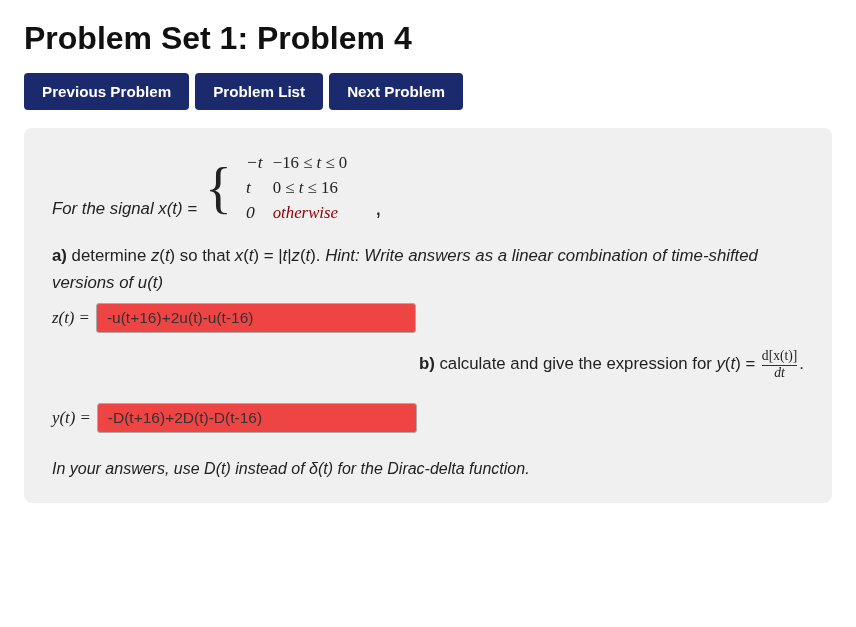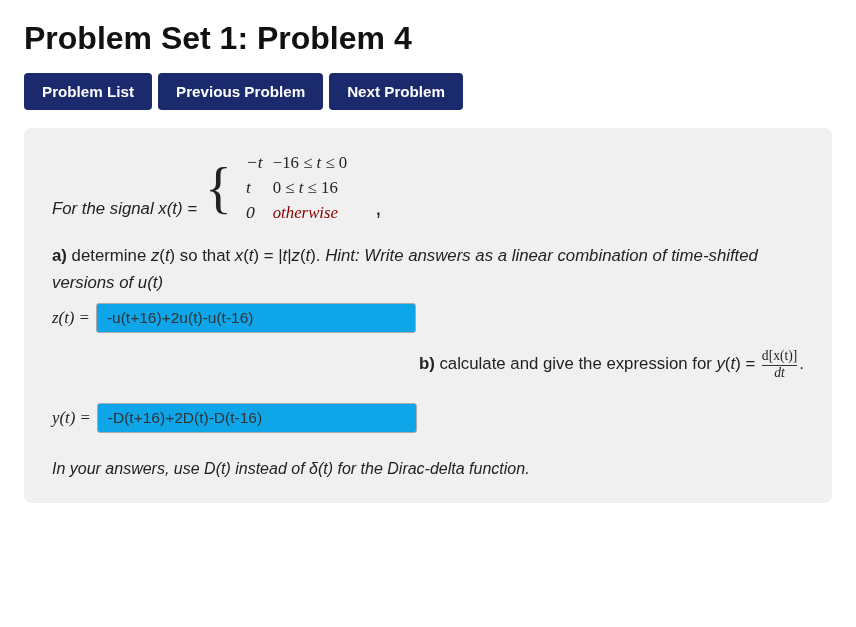--- a/index.html
+++ b/index.html
@@ -116,21 +116,21 @@
       font-size: 1.05rem;
       font-style: italic;
       font-family: 'Times New Roman', serif;
       white-space: nowrap;
     }
     .answer-input {
       border: 1px solid #aaa;
       border-radius: 3px;
       padding: 5px 10px;
       font-size: 0.97rem;
-      background: #0ea5e9;
+      background: #ef4444;
       width: 320px;
       color: #333;
     }
     .note-text {
       font-style: italic;
       font-size: 1.0rem;
       margin-top: 24px;
       line-height: 1.5;
     }
     .math-inline {
@@ -161,22 +161,22 @@
       line-height: 1.8;
       text-align: right;
     }
   </style>
 </head>
 <body>
 
 <h1>Problem Set 1: Problem 4</h1>
 
 <div class="nav-buttons">
+  <button class="nav-btn">Previous Problem</button>
   <button class="nav-btn">Problem List</button>
-  <button class="nav-btn">Previous Problem</button>
   <button class="nav-btn">Next Problem</button>
 </div>
 
 <div class="problem-box">
 
   <div class="signal-row">
     <span class="signal-label">For the signal <em>x</em>(<em>t</em>) = </span>
     <div class="brace-expr">
       <span class="big-brace">{</span>
       <div class="cases-table">

